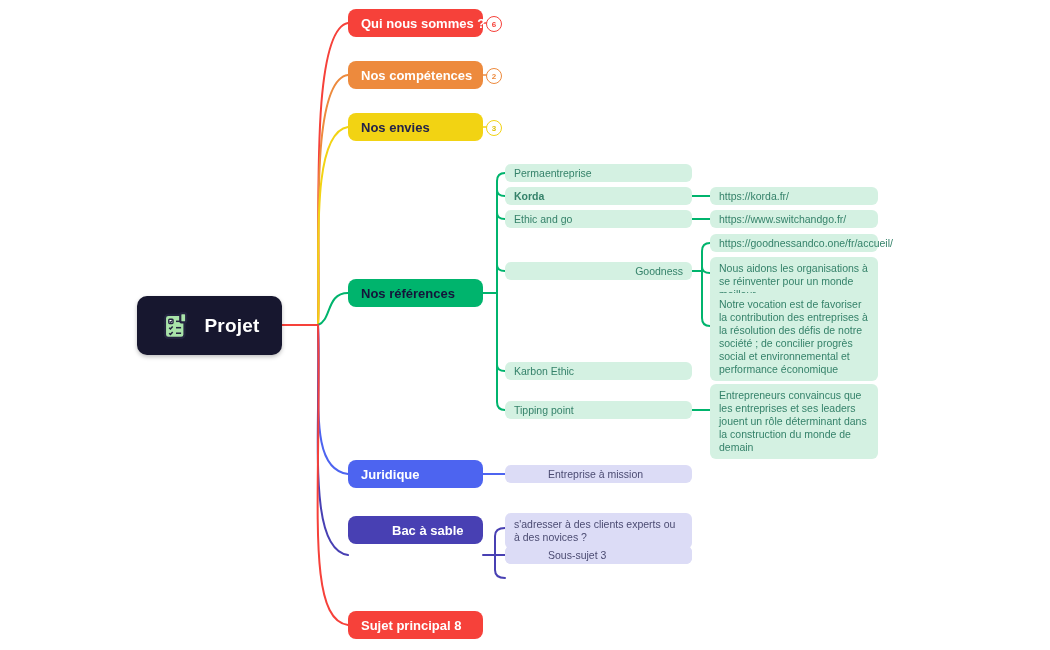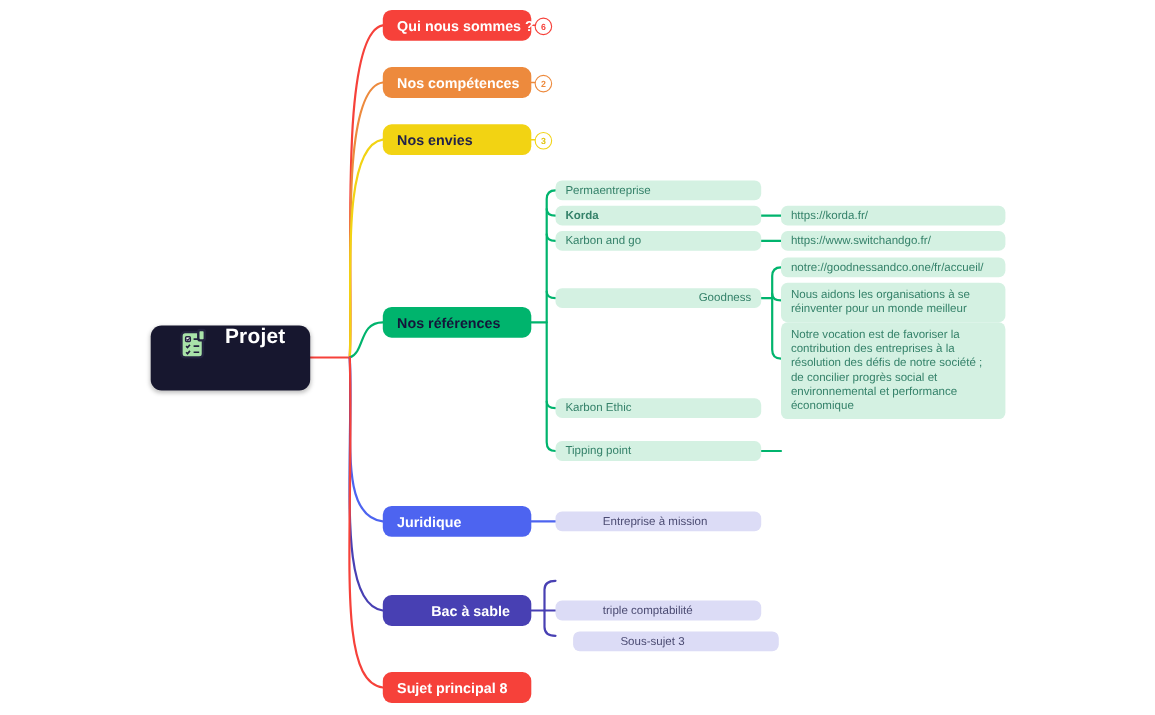--- a/index.html
+++ b/index.html
@@ -4,21 +4,21 @@
 <style>
   html,body{margin:0;padding:0;background:#ffffff;}
   body{font-family:"Liberation Sans", sans-serif;}
   .canvas{position:relative;width:1050px;height:650px;background:#ffffff;overflow:hidden;}
   svg.links{position:absolute;left:0;top:0;z-index:0;}
   .node{position:absolute;z-index:2;box-sizing:border-box;}
 
   .root-node{
     left:137px;top:296px;width:145px;height:59px;
     background:#17172f;border-radius:10px;
-    display:flex;justify-content:center;gap:11px;
+    display:flex;align-items:center;justify-content:center;gap:11px;
     box-shadow:0 2px 4px rgba(0,0,0,.25);cursor:pointer;
   }
   .root-node .label{color:#ffffff;font-size:19px;font-weight:bold;letter-spacing:.2px;}
 
   .topic{
     left:348px;width:135px;height:28px;border-radius:8px;
     display:flex;align-items:center;padding:0 13px;
     font-size:13px;font-weight:bold;color:#ffffff;cursor:pointer;
     white-space:nowrap;
   }
@@ -39,21 +39,21 @@
   .b-yellow{border:1.4px solid #f2d313;color:#e0c20a;}
 
   .child{
     left:505px;width:187px;border-radius:6px;
     font-size:10.5px;line-height:13px;padding:0 9px;cursor:pointer;
   }
   .child.single{height:18px;display:flex;align-items:center;}
   .child.multi{padding:5px 9px;}
   .c-green{background:#d4f1e2;color:#35826a;}
   .c-lav{background:#dcdcf6;color:#4b4b72;padding-left:43px;}
-  .gchild{left:710px;width:204px;}
+  .gchild{left:710px;width:168px;}
 </style>
 </head>
 <body>
 
 <div class="canvas">
 
   <svg class="links" width="1050" height="650">
     <g fill="none" stroke-width="2" stroke-linecap="round">
 
       <path d="M 282 325 L 318 325" stroke="#f6413a"></path>
@@ -137,67 +137,73 @@
   </div>
 
   <div class="node topic t-green" style="top:279px;">
     <span>Nos références</span>
   </div>
 
   <div class="node topic t-blue" style="top:460px;text-align:center;">
     <span>Juridique</span>
   </div>
 
-  <div class="node topic t-indigo" style="top:541px;padding-left:44px;">
+  <div class="node topic t-indigo" style="top:516px;padding-left:44px;">
     <span>Bac à sable</span>
   </div>
 
   <div class="node topic t-red" style="top:611px;">
     <span>Sujet principal 8</span>
   </div>
 
   <div class="node child single c-green" style="top:164px;">
     <span>Permaentreprise</span>
   </div>
   <div class="node child single c-green" style="top:187px;font-weight:bold;">
     <span>Korda</span>
   </div>
   <div class="node child single c-green" style="top:210px;">
-    <span>Karbon and go</span>
+    <span>Ethic and go</span>
   </div>
   <div class="node child single c-green" style="top:262px;justify-content:flex-end;">
     <span>Goodness</span>
   </div>
   <div class="node child single c-green" style="top:362px;">
     <span>Karbon Ethic</span>
   </div>
   <div class="node child single c-green" style="top:401px;">
     <span>Tipping point</span>
   </div>
 
   <div class="node child single c-green gchild" style="top:187px;">
     <span>https://korda.fr/</span>
   </div>
   <div class="node child single c-green gchild" style="top:210px;">
     <span>https://www.switchandgo.fr/</span>
   </div>
   <div class="node child single c-green gchild" style="top:234px;">
-    <span>notre://goodnessandco.one/fr/accueil/</span>
+    <span>https://goodnessandco.one/fr/accueil/</span>
   </div>
   <div class="node child multi c-green gchild" style="top:257px;">
     <span>Nous aidons les organisations à se réinventer pour un monde meilleur</span>
   </div>
   <div class="node child multi c-green gchild" style="top:293px;">
     <span>Notre vocation est de favoriser la contribution des entreprises à la résolution des défis de notre société ; de concilier progrès social et environnemental et performance économique</span>
   </div>
+  <div class="node child multi c-green gchild" style="top:384px;">
+    <span>Entrepreneurs convaincus que les entreprises et ses leaders jouent un rôle déterminant dans la construction du monde de demain</span>
+  </div>
 
   <div class="node child single c-lav" style="top:465px;">
     <span>Entreprise à mission</span>
   </div>
 
+  <div class="node child multi c-lav" style="top:513px;">
+    <span>s'adresser à des clients experts ou à des novices ?</span>
+  </div>
   <div class="node child single c-lav" style="top:546px;">
     <span>triple comptabilité</span>
   </div>
-  <div class="node child single c-lav" style="top:574px;margin-left:16px;">
+  <div class="node child single c-lav" style="top:546px;">
     <span>Sous-sujet 3</span>
   </div>
 
 </div>
 
 </body></html>

